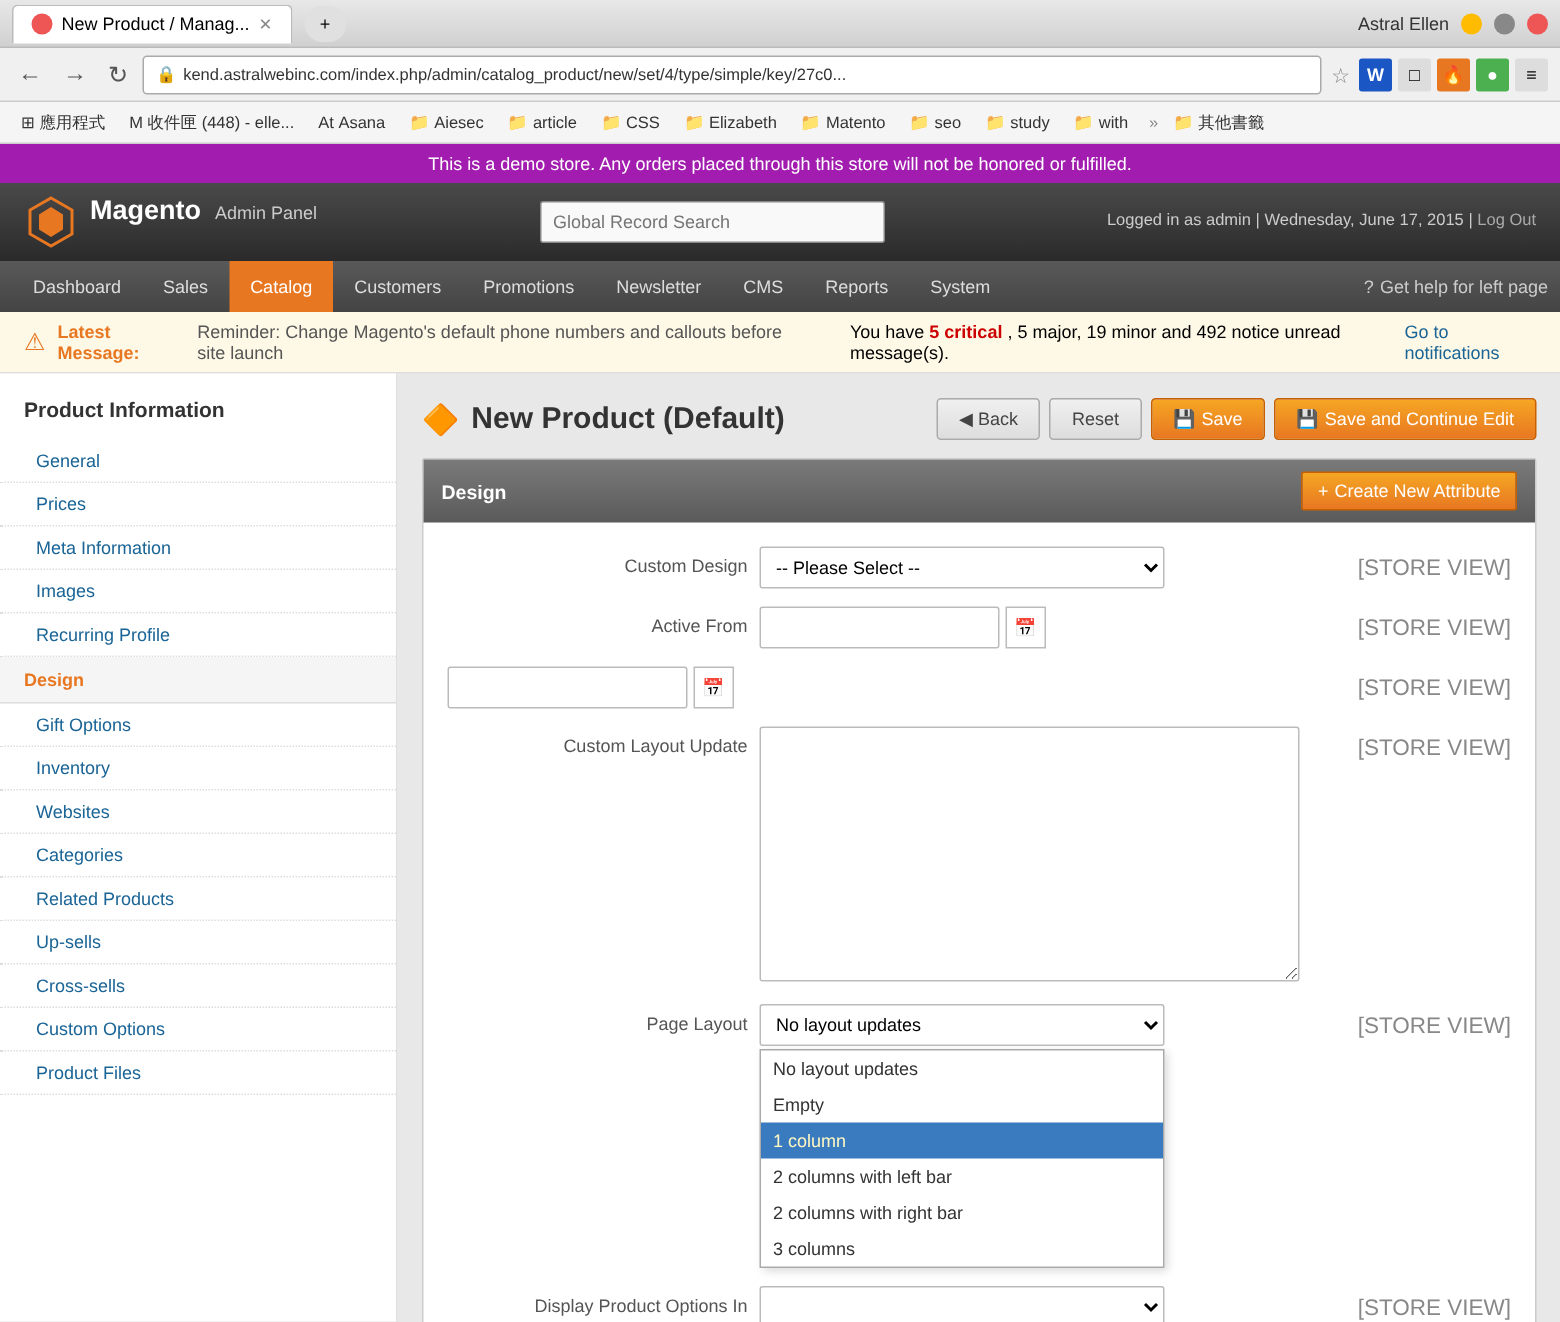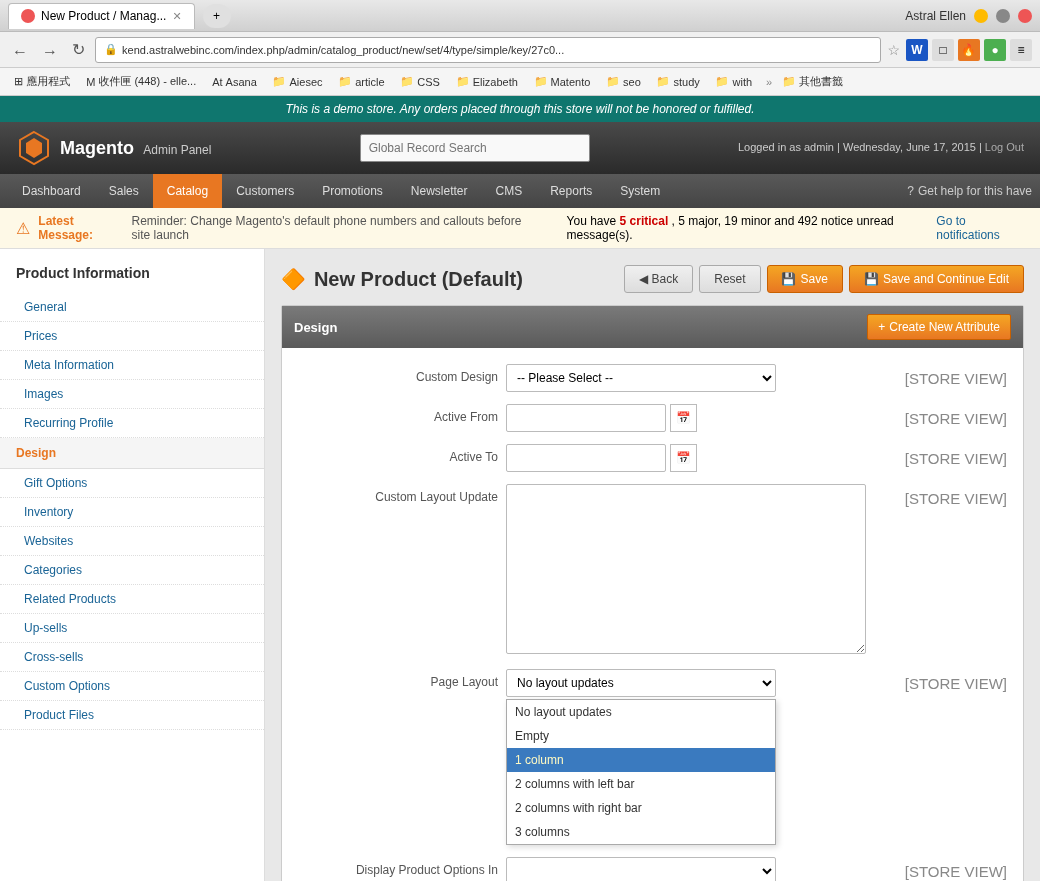--- a/index.html
+++ b/index.html
@@ -73,38 +73,37 @@
       align-items: center;
       padding: 0 8px;
       gap: 4px;
       border-bottom: 1px solid #ccc;
       overflow: hidden;
     }
     .bookmark-item { display: flex; align-items: center; gap: 3px; padding: 2px 6px; font-size: 11px; color: #333; cursor: pointer; white-space: nowrap; }
 
     
     .demo-banner {
-      background: #0f766e;
+      background: #a21caf;
       color: white;
       text-align: center;
       padding: 6px;
       font-size: 12px;
-      font-style: italic;
     }
 
     
     .magento-header {
       background: linear-gradient(to bottom, #4a4a4a, #2a2a2a);
       height: 52px;
       display: flex;
       align-items: center;
       padding: 0 16px;
       justify-content: space-between;
     }
-    .magento-logo { display: flex; align-items: center; gap: 8px; }
+    .magento-logo { display: flex; align-items: flex-start; gap: 8px; }
     .search-box {
       width: 230px;
       height: 28px;
       border: 1px solid #888;
       padding: 0 8px;
       font-size: 12px;
       background: #f9f9f9;
       border-radius: 2px;
     }
     .header-info { color: #ccc; font-size: 11px; text-align: right; line-height: 1.4; }
@@ -375,21 +374,21 @@
   <a class="nav-item">Sales</a>
   <a class="nav-item active">Catalog</a>
   <a class="nav-item">Customers</a>
   <a class="nav-item">Promotions</a>
   <a class="nav-item">Newsletter</a>
   <a class="nav-item">CMS</a>
   <a class="nav-item">Reports</a>
   <a class="nav-item">System</a>
   <div class="nav-help">
     <span>?</span>
-    <span>Get help for this have</span>
+    <span>Get help for left page</span>
   </div>
 </div>
 
 <div class="message-bar">
   <span class="message-icon">⚠</span>
   <span class="message-label">Latest Message:</span>
   <span class="message-text">Reminder: Change Magento's default phone numbers and callouts before site launch</span>
   <span style="margin-left:16px;">
     You have <span class="critical">5 critical</span>
     <span>, 5 major, 19 minor and 492 notice unread message(s).</span>
@@ -467,21 +466,20 @@
         <div class="form-row">
           <label class="form-label">Active From</label>
           <div class="form-field date-field">
             <input type="text" class="form-input" style="width: 160px;">
             <button class="calendar-btn">📅</button>
           </div>
           <span class="store-view">[STORE VIEW]</span>
         </div>
 
         <div class="form-row">
-          <label class="form-label">Active To</label>
           <div class="form-field date-field">
             <input type="text" class="form-input" style="width: 160px;">
             <button class="calendar-btn">📅</button>
           </div>
           <span class="store-view">[STORE VIEW]</span>
         </div>
 
         <div class="form-row">
           <label class="form-label">Custom Layout Update</label>
           <div class="form-field">

